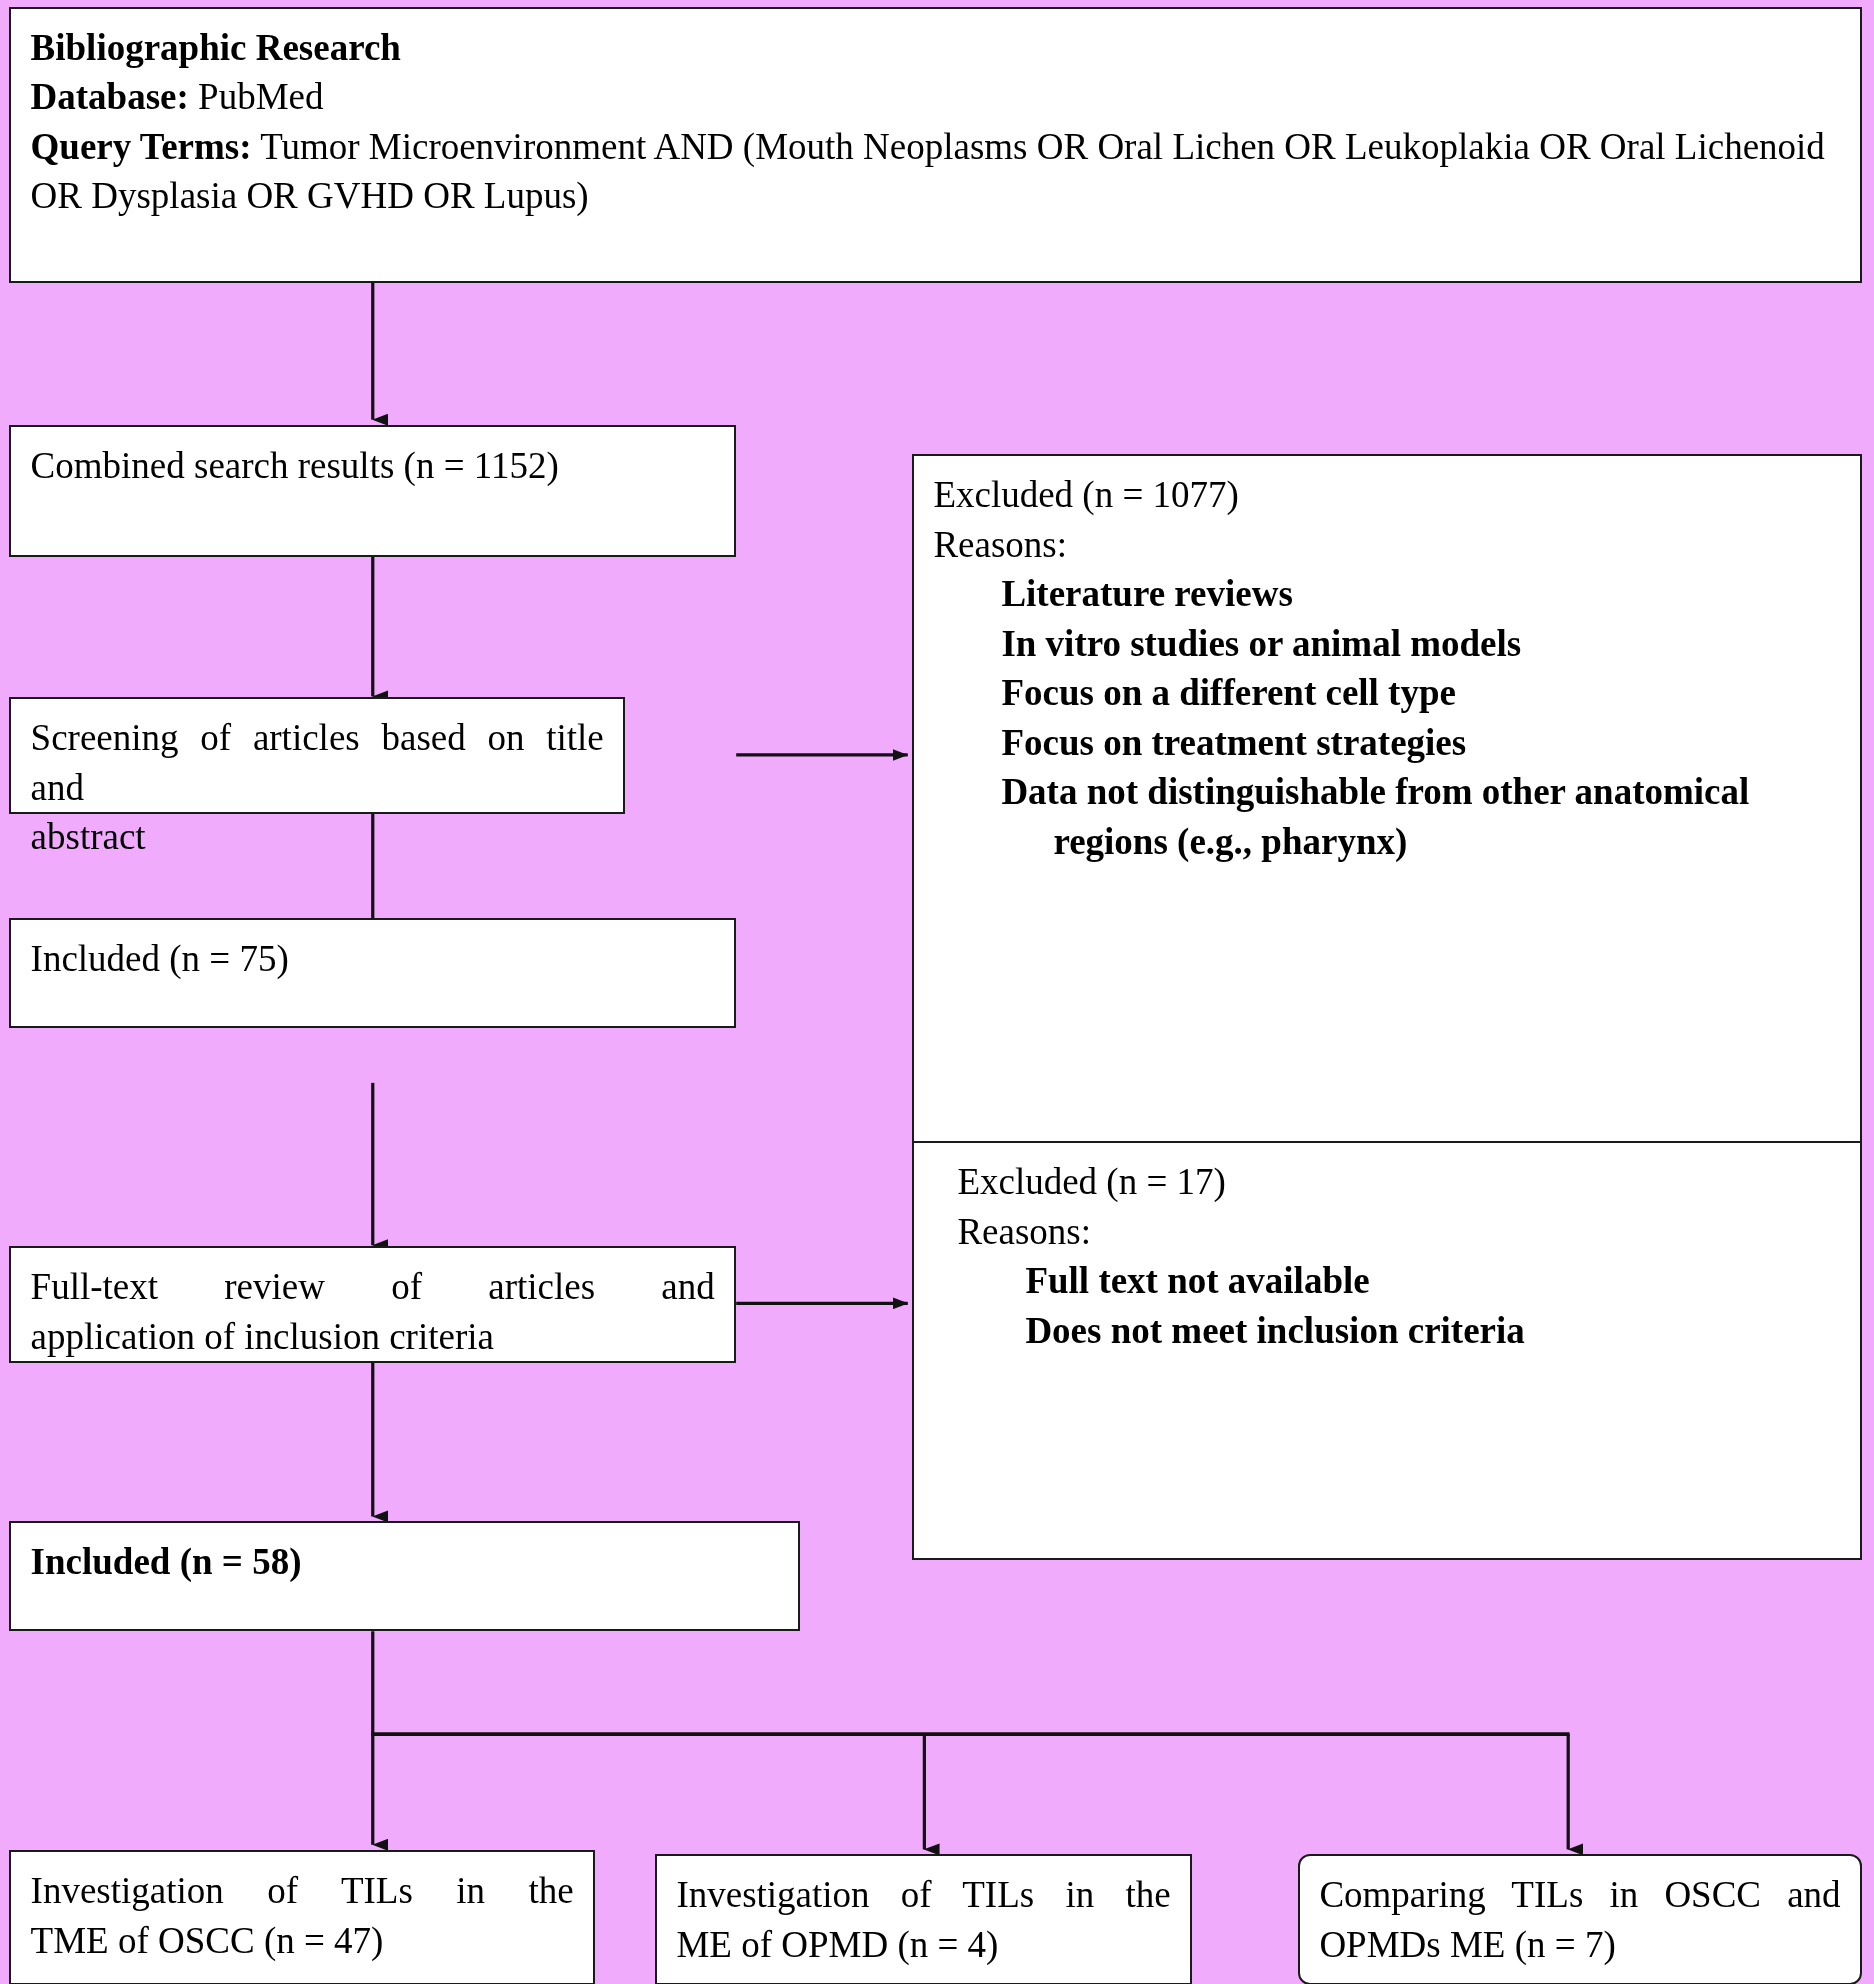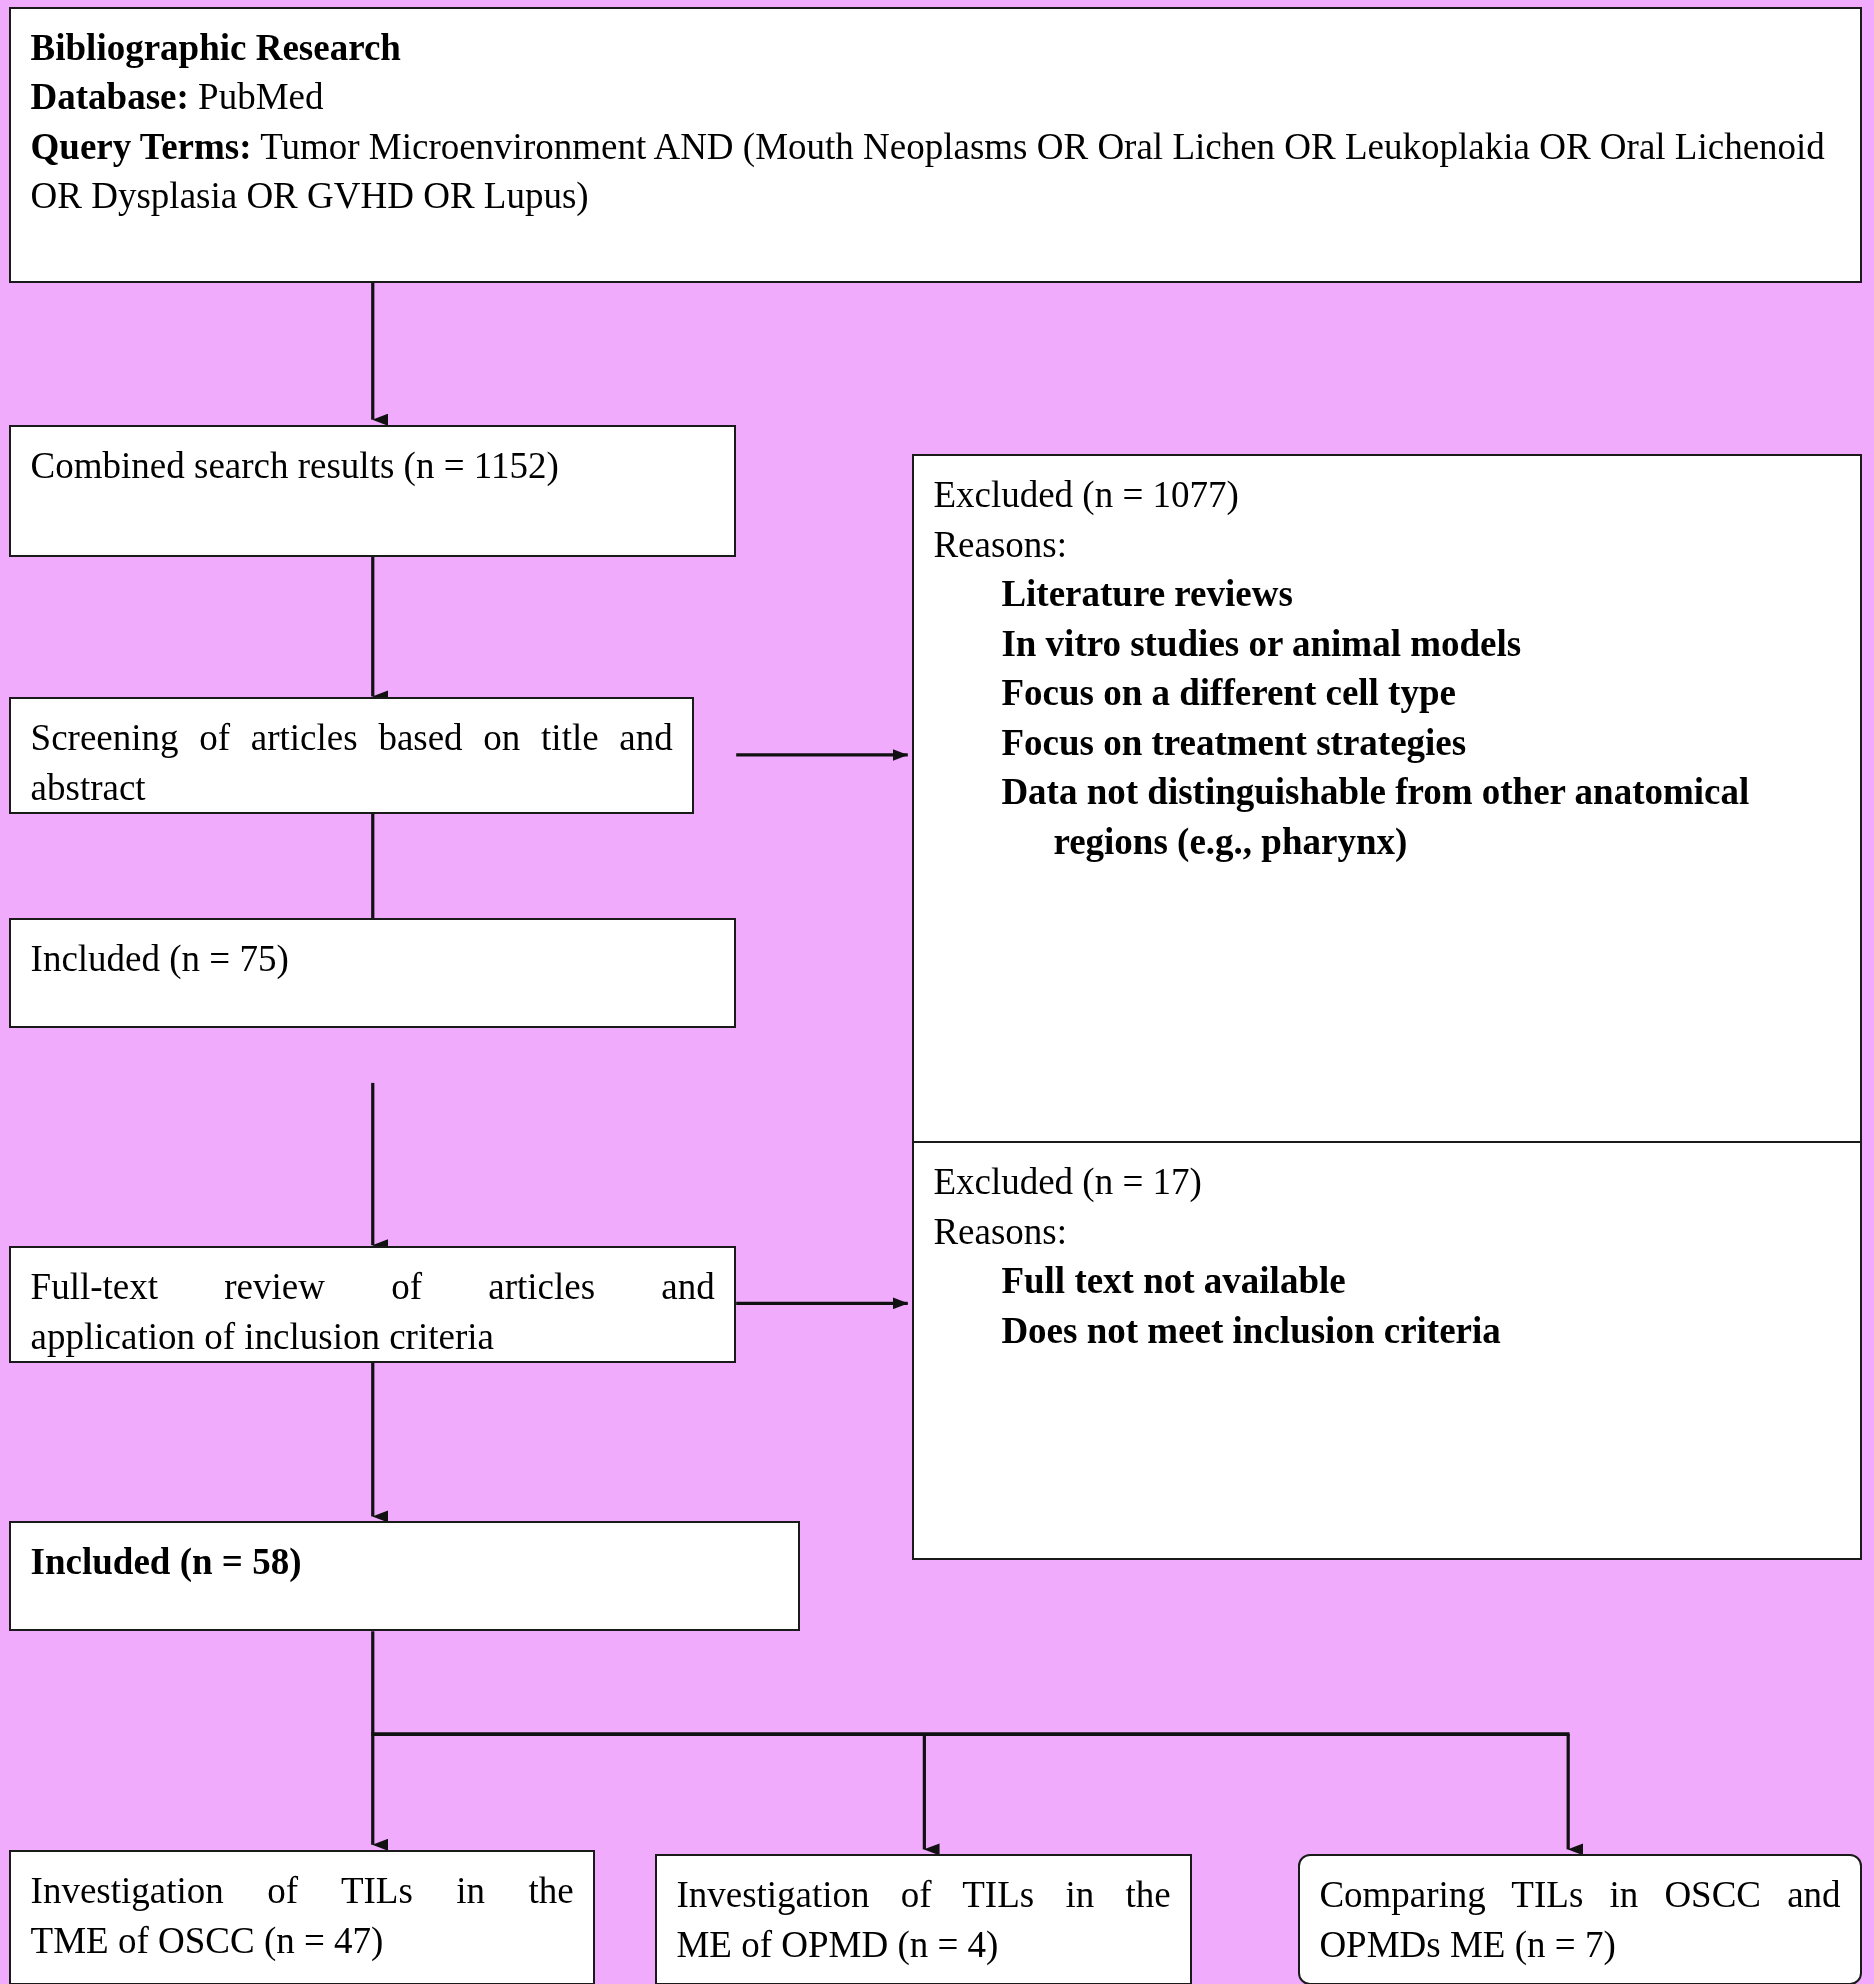--- a/index.html
+++ b/index.html
@@ -119,34 +119,34 @@
         <li>Focus on a different cell type</li>
         <li>Focus on treatment strategies</li>
         <li>
           <span>Data not distinguishable from other anatomical</span>
           <span class="wrap2">regions (e.g., pharynx)</span>
         </li>
       </ul>
     </div>
   </div>
 
-  <div class="box justify" style="left:9.2px; top:697px; width:685px; height:117px;">
+  <div class="box justify" style="left:9.2px; top:697px; width:616px; height:117px;">
     <div class="inner">
       <span class="ln stretch">Screening of articles based on title and</span>
       <span class="ln">abstract</span>
     </div>
   </div>
 
   <div class="box" style="left:9.2px; top:918px; width:727px; height:110px;font-family:Liberation Serif, serif;">
     <div class="inner">
       <div>Included (n = 75)</div>
     </div>
   </div>
 
-  <div class="box" style="left:912px; top:1141px; width:950px; height:419px;">
+  <div class="box" style="left:912px; top:1141px; width:950px; height:419px;padding-left:24px;">
     <div class="inner">
       <div>Excluded (n = 17)</div>
       <div>Reasons:</div>
       <ul class="reasons">
         <li>Full text not available</li>
         <li>Does not meet inclusion criteria</li>
       </ul>
     </div>
   </div>
 

